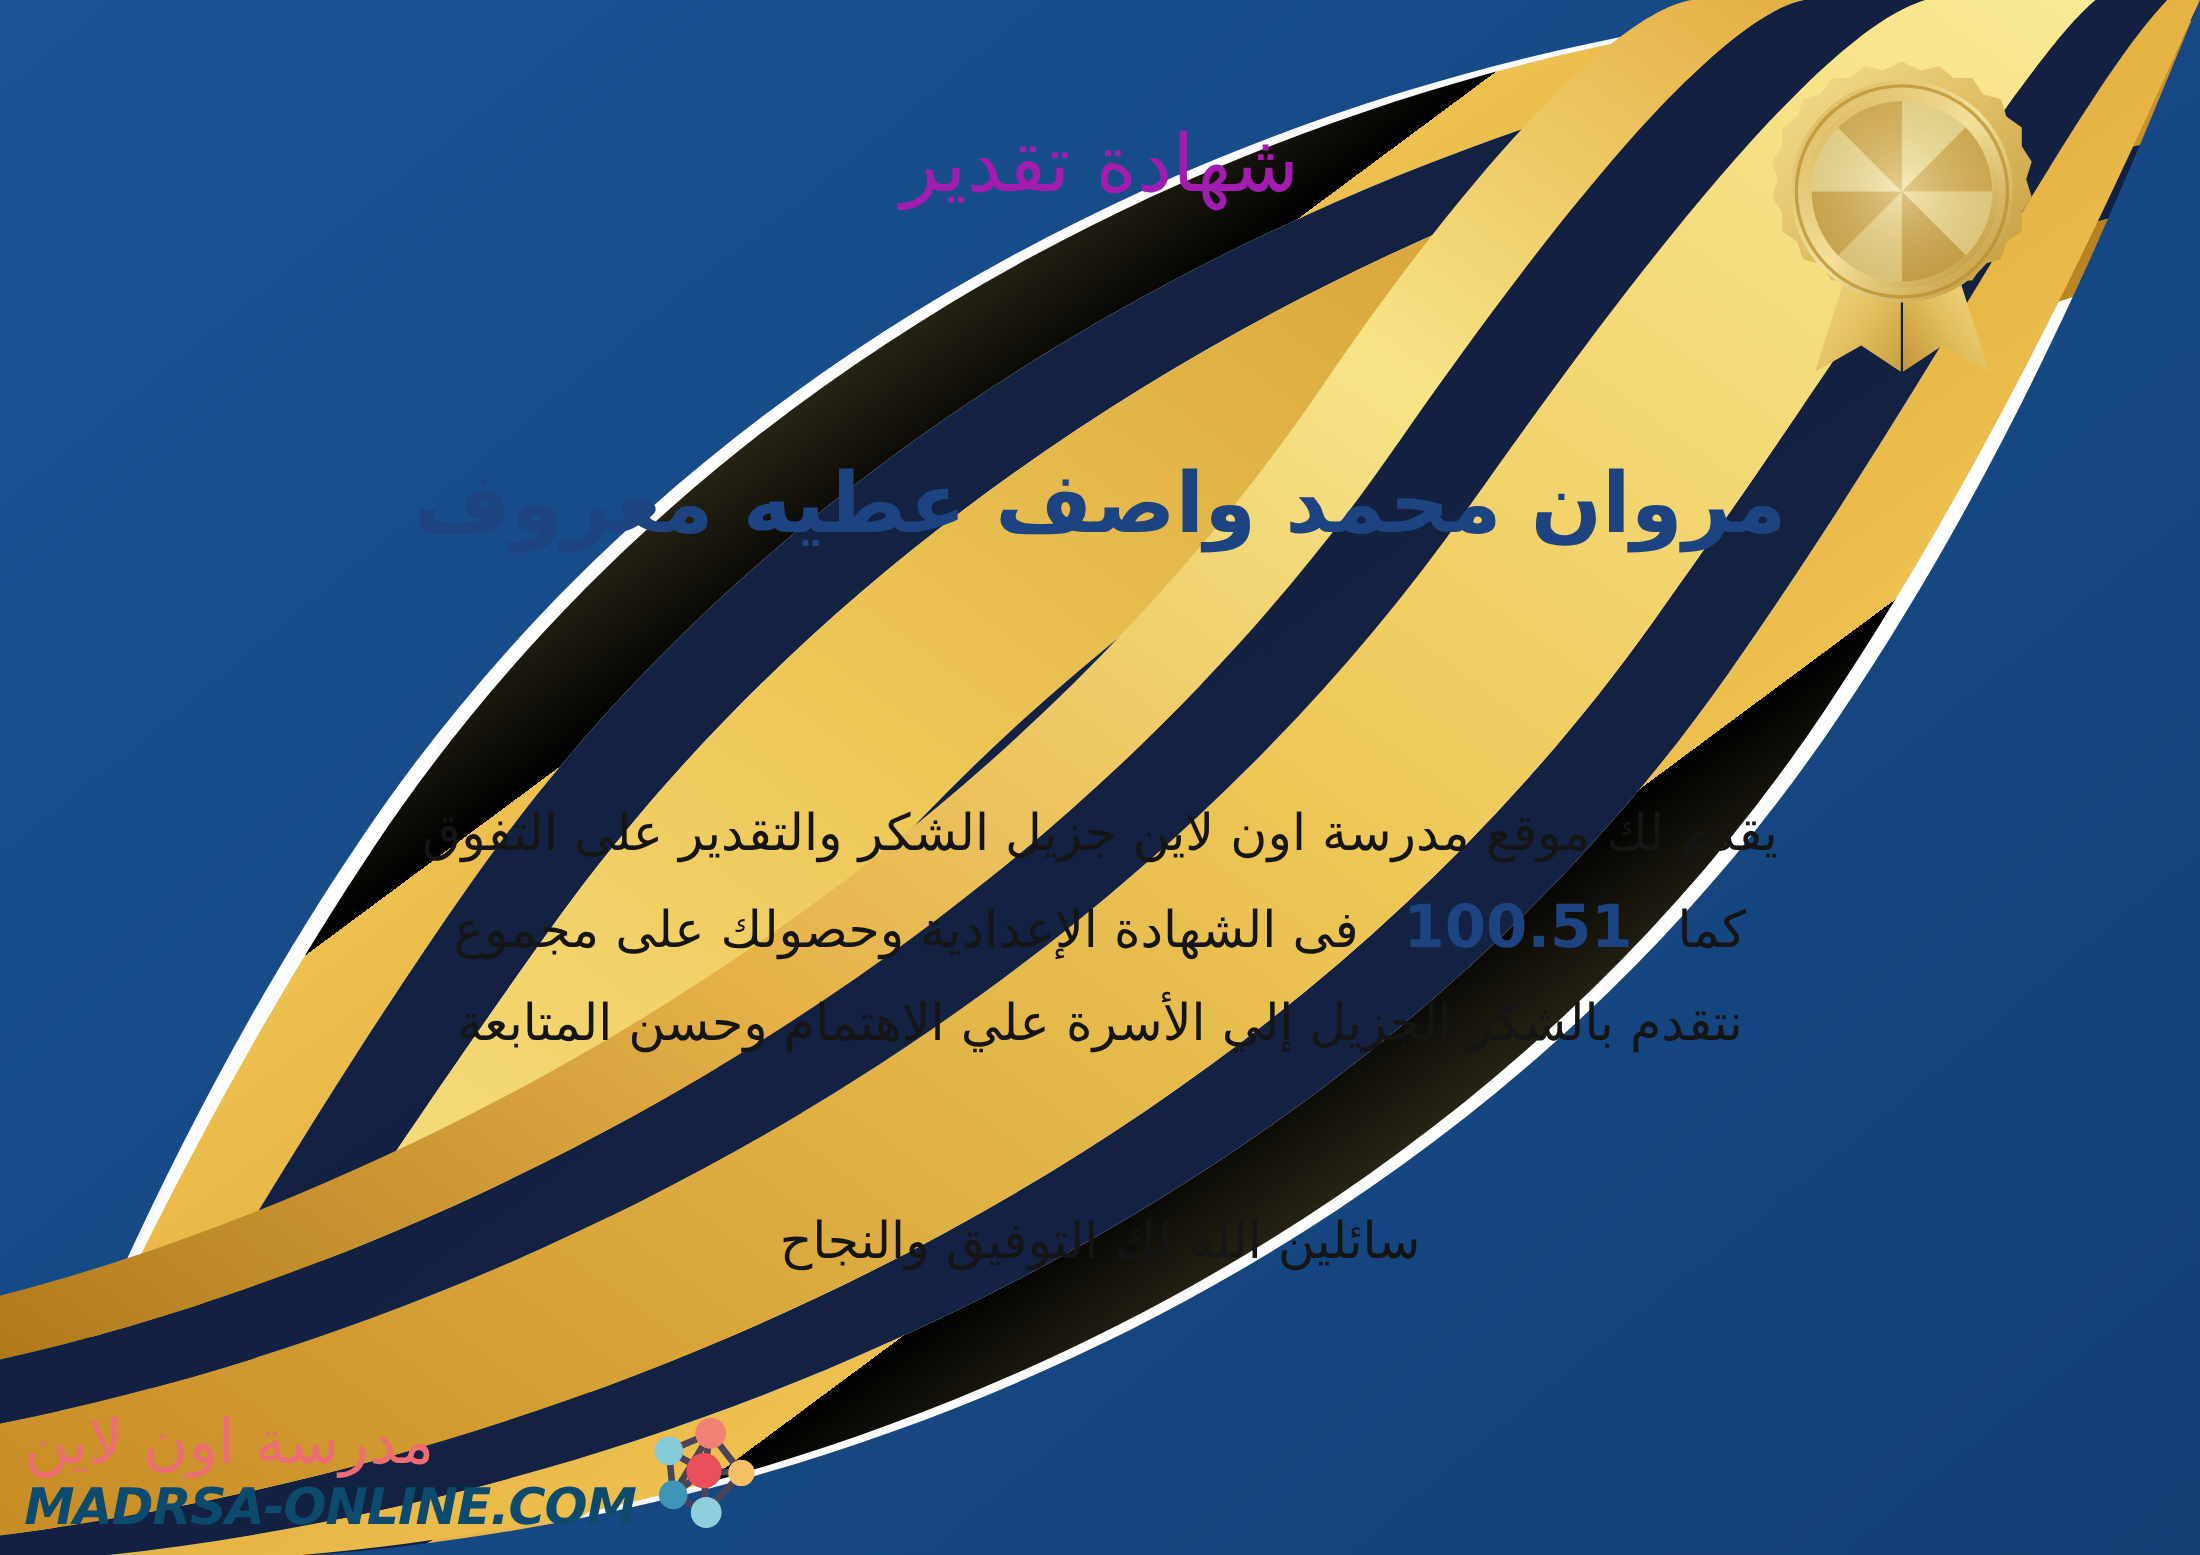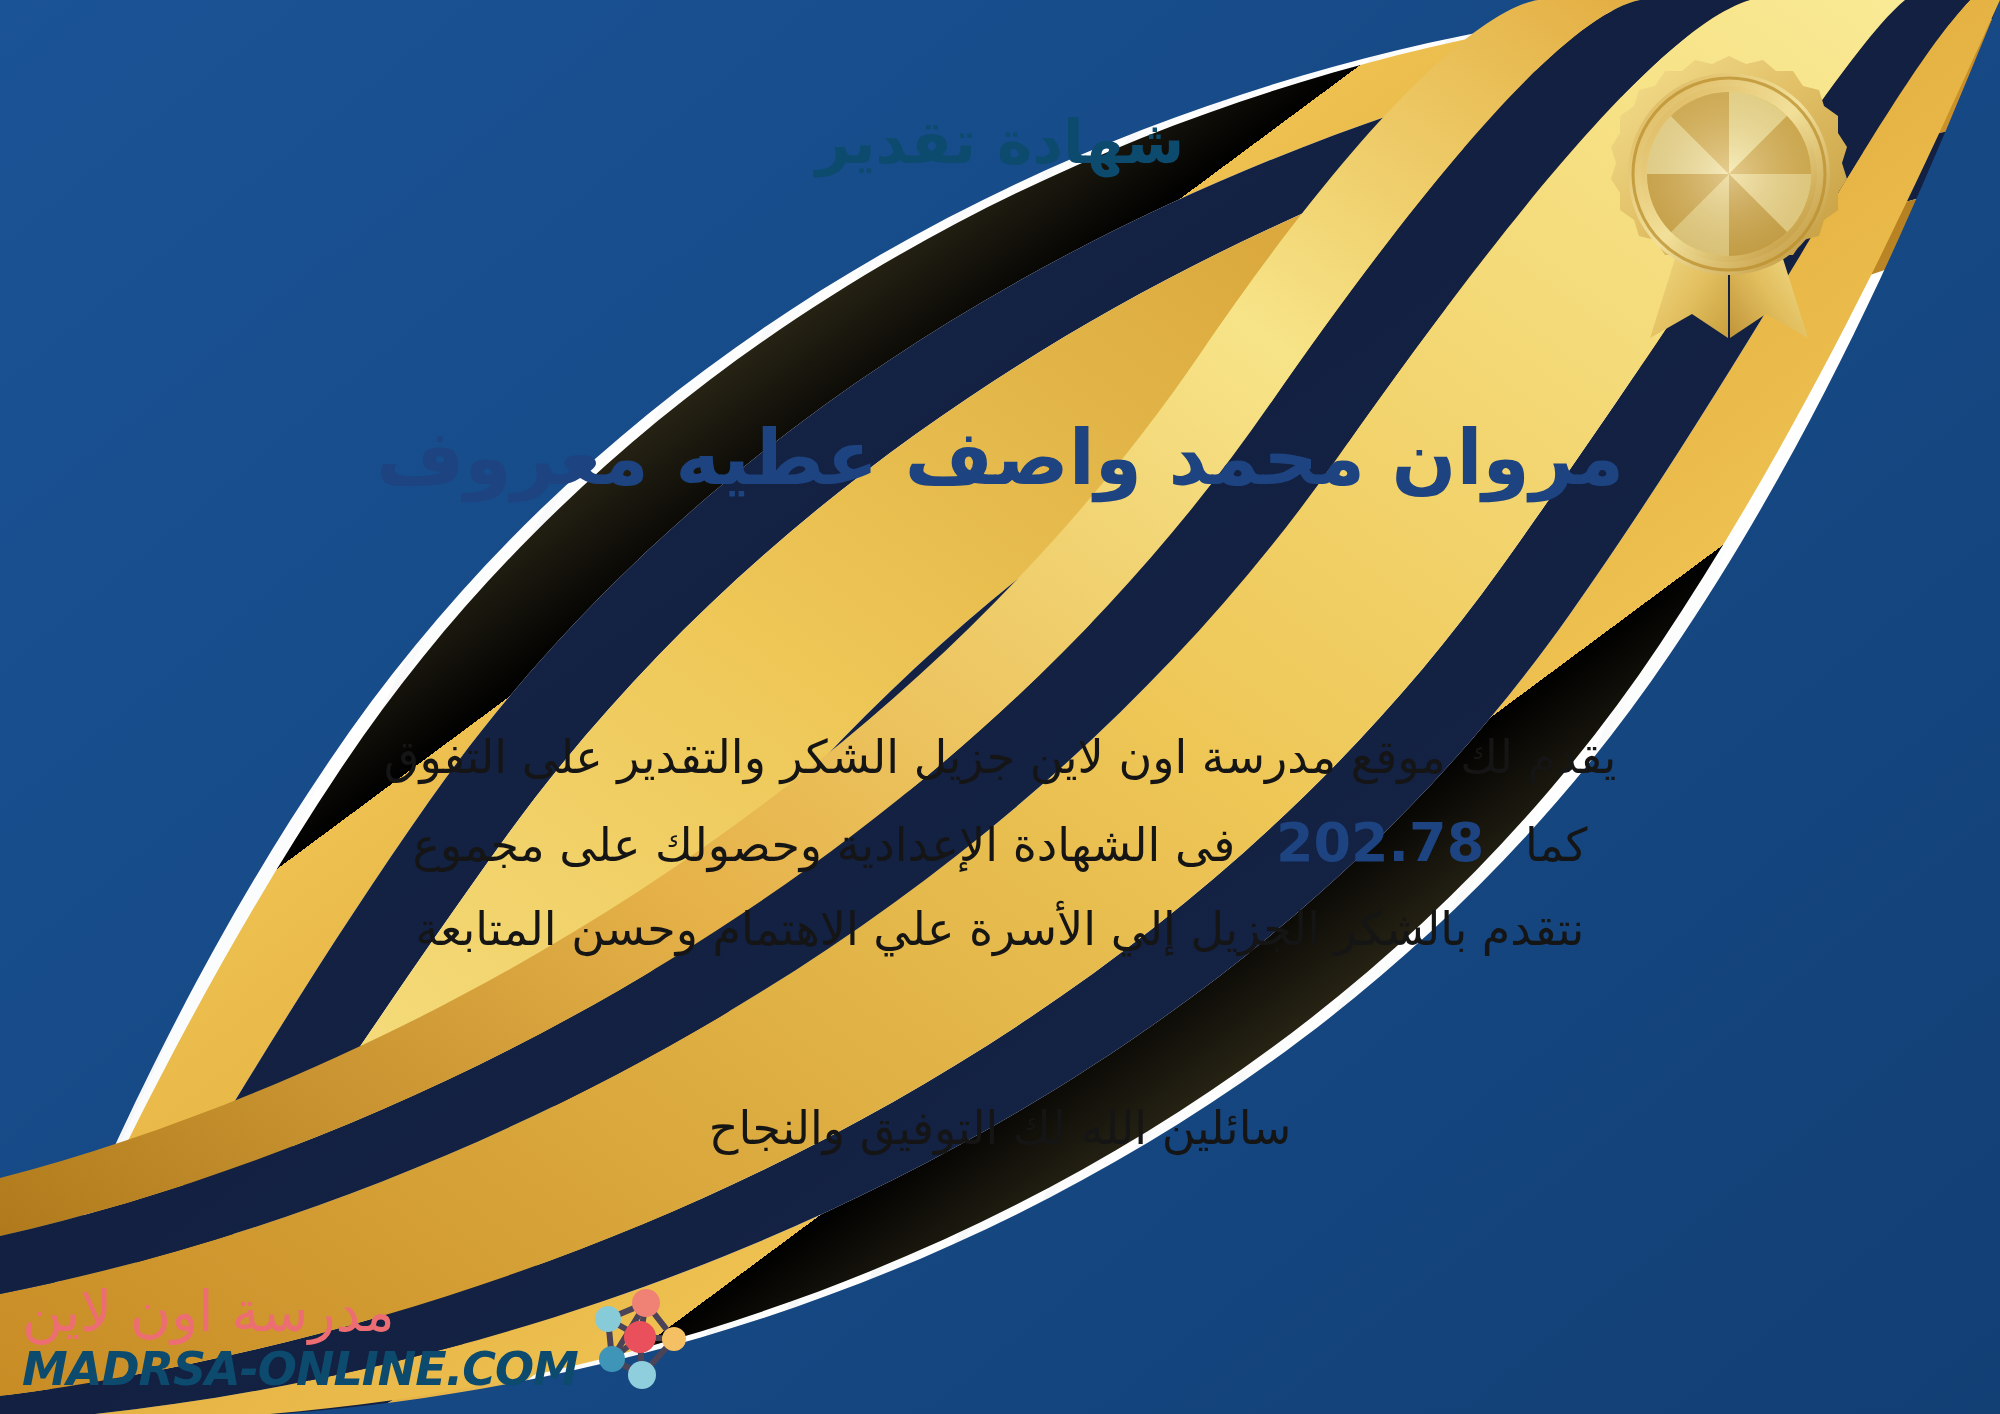--- a/index.html
+++ b/index.html
@@ -61,24 +61,24 @@
     position: absolute;
     inset: 0;
     text-align: center;
     direction: rtl;
   }
   .cert-title {
     position: absolute;
     top: 108px;
     left: 0;
     right: 0;
-    font-size: 60px;
-    font-weight: 700;
+    font-size: 72px;
+    font-weight: 400;
     letter-spacing: 2px;
-    color: #0c4a6e;
+    color: #a21caf;
     line-height: 1.15;
   }
   .student-name {
     position: absolute;
     top: 410px;
     left: 0;
     right: 0;
     font-size: 76px;
     font-weight: 700;
     color: #1d4380;
@@ -283,21 +283,21 @@
   <div class="content">
 
     <div class="cert-title">شهادة تقدير</div>
 
     <div class="student-name">مروان محمد واصف عطيه معروف</div>
 
     <div class="body-block">
       <span class="body-line">يقدم لك موقع مدرسة اون لاين جزيل الشكر  والتقدير على التفوق</span>
       <span class="body-line">
         <span>كما</span>
-        <span class="score">202.78</span>
+        <span class="score">100.51</span>
         <span>فى الشهادة الإعدادية وحصولك على مجموع</span>
       </span>
       <span class="body-line">نتقدم  بالشكر الجزيل إلي الأسرة علي الاهتمام وحسن المتابعة</span>
     </div>
 
     <div class="closing-line">سائلين الله لك التوفيق  والنجاح</div>
   </div>
 
   <div class="brand">
     <svg class="brand-mark" viewBox="0 0 104 106">

